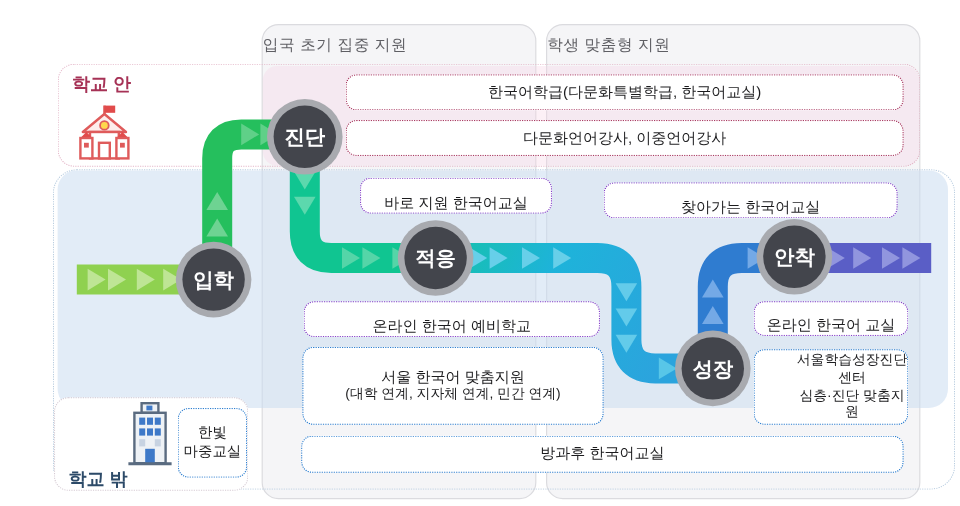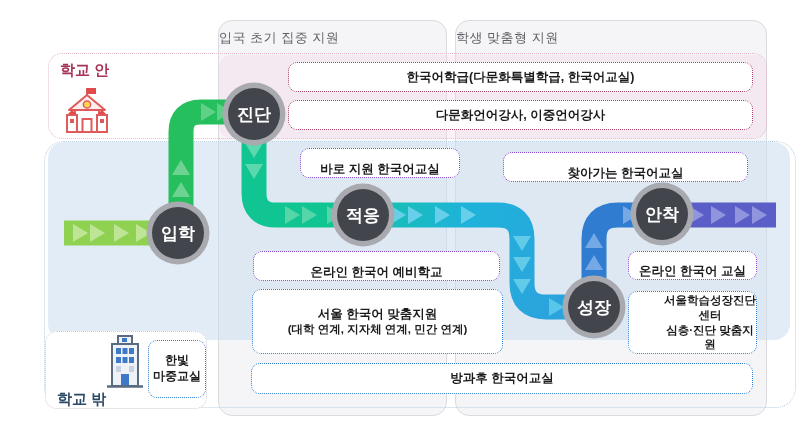--- a/index.html
+++ b/index.html
@@ -23,21 +23,21 @@
     background:rgba(247,213,228,0.35);border-radius:12px;}
   .row-outside{position:absolute;left:45px;top:331px;width:162px;height:78px;
     background:#ffffff;border:1.5px dotted #d6cbd4;border-radius:12px;box-sizing:border-box;}
   
   .zone-label{position:absolute;font-size:15px;font-weight:bold;}
   .zone-inside-label{left:60px;top:61px;color:#a63256;}
   .zone-outside-label{left:57px;top:390px;color:#2c4a68;}
   
   .box{position:absolute;background:#ffffff;border-radius:9px;box-sizing:border-box;
     display:flex;flex-direction:column;align-items:center;justify-content:center;
-    font-size:12.5px;font-weight:bold;color:#1c1c1e;text-align:center;line-height:1.3;}
+    font-size:12.5px;font-weight:normal;color:#1c1c1e;text-align:center;line-height:1.3;}
   .box.crimson{border:1.5px dotted #a93a62;}
   .box.purple{border:1.5px dotted #8743c9;justify-content:flex-end;}
   .box.blue{border:1.5px dotted #2e7fd0;}
   .box .l2{font-size:11.5px;}
   .box-hanbit{font-size:12px;}
   
   .rail{position:absolute;left:0;top:0;pointer-events:none;}
   .station-text{font-family:"Liberation Sans",sans-serif;font-size:17px;font-weight:bold;fill:#ffffff;}
 </style>
 </head>

